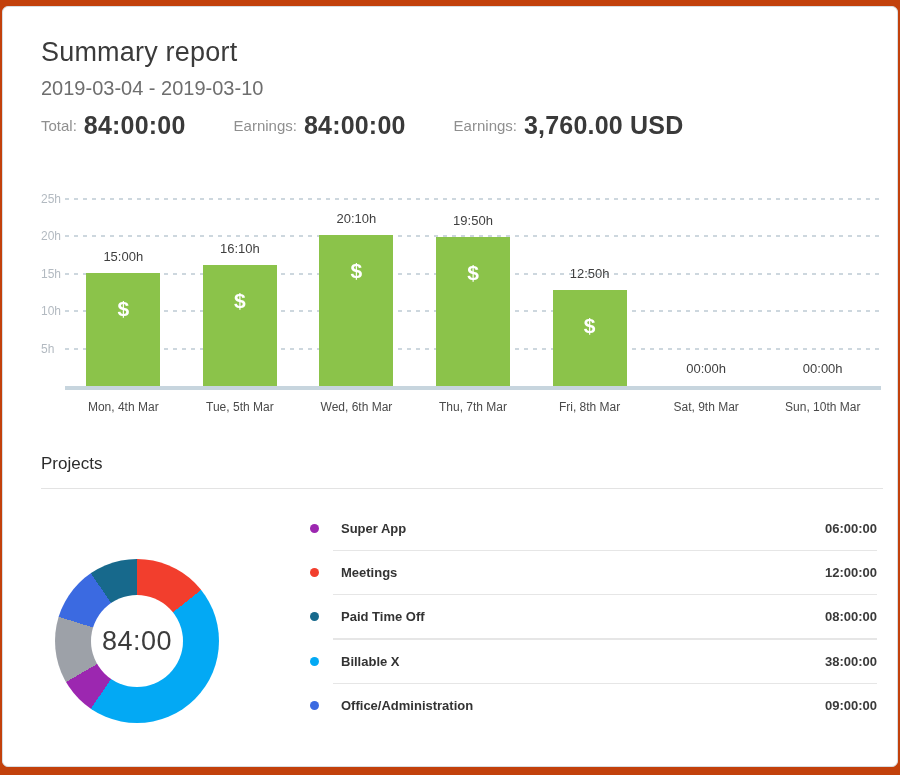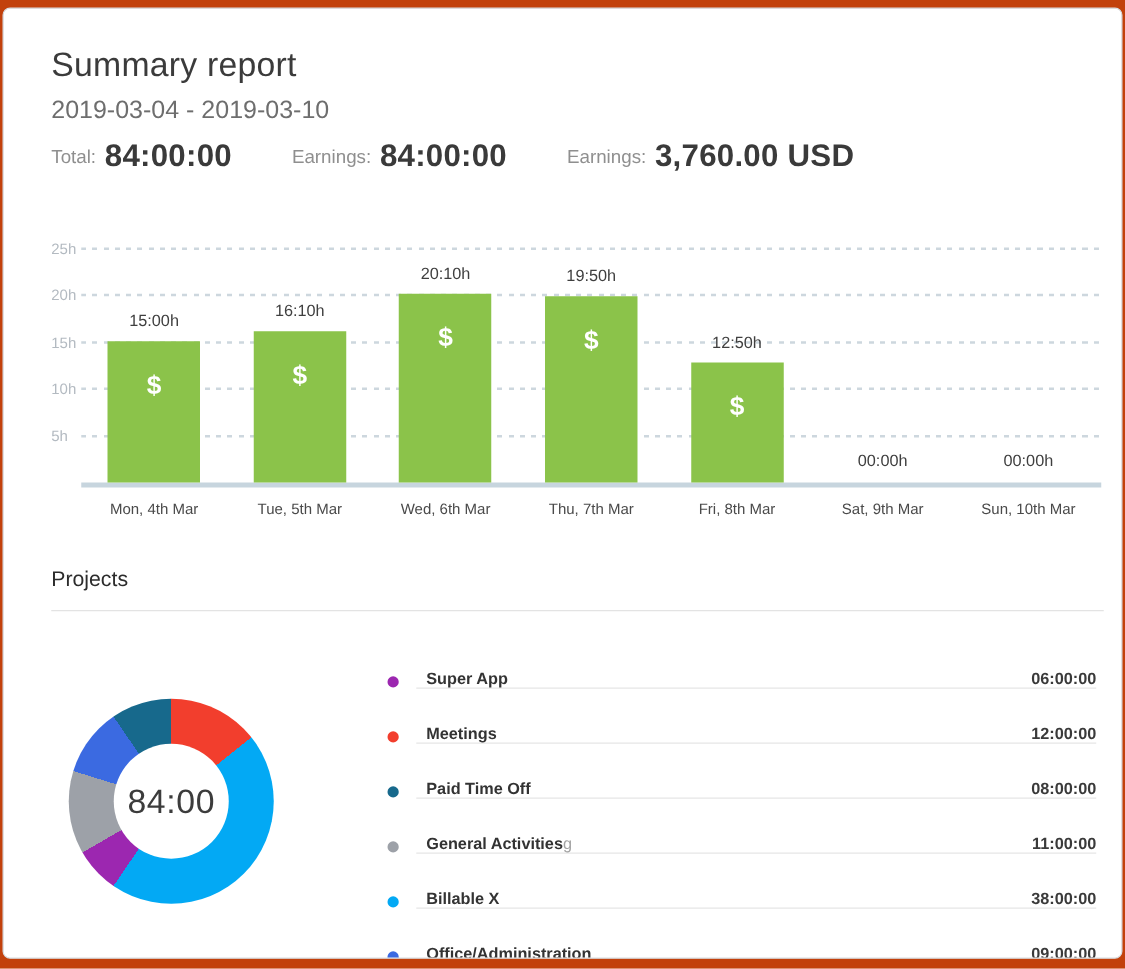--- a/index.html
+++ b/index.html
@@ -34,21 +34,21 @@
   .projects { margin-top:40px; }
   .projects-title { font-size:17px; font-weight:400; color:#2c2c2c; }
   .projects-divider { margin-top:14px; height:1px; background:#e3e3e3; width:842px; }
   .projects-body { display:flex; margin-top:18px; }
   .donut-wrap { width:262px; padding-top:52px; padding-left:14px; }
   .donut { position:relative; width:164px; height:164px; border-radius:50%; }
   .donut-hole { position:absolute; inset:36px; background:#ffffff; border-radius:50%;
                 display:flex; align-items:center; justify-content:center; }
   .donut-center { font-size:27px; color:#3c3c3c; letter-spacing:.5px; }
   .legend { flex:1; }
-  .legend-row { height:43px; display:flex; align-items:flex-end; }
+  .legend-row { height:43px; display:flex; align-items:center; }
   .legend-dot { width:9px; height:9px; border-radius:50%; margin:0 22px 0 7px; flex:0 0 auto; }
   .legend-label { font-size:13px; font-weight:700; color:#333333; }
   .legend-suffix { font-size:13px; font-weight:400; color:#a3a3a3; }
   .legend-value { margin-left:auto; font-size:13px; font-weight:700; color:#3a3a3a; }
   .legend-divider { height:1px; background:#e6e6e6; margin-left:30px; }
 </style>
 </head>
 <body>
 
 <div class="page">
@@ -154,26 +154,20 @@
               <span class="legend-label">Meetings</span>
               <span class="legend-value">12:00:00</span>
             </div>
             <div class="legend-divider"></div>
             <div class="legend-row">
               <span class="legend-dot" style="background: rgb(23, 105, 140);"></span>
               <span class="legend-label">Paid Time Off</span>
               <span class="legend-value">08:00:00</span>
             </div>
             <div class="legend-divider"></div>
-            <div class="legend-row">
-              <span class="legend-dot" style="background: rgb(157, 161, 168);"></span>
-              <span class="legend-label">General Activities</span>
-              <span class="legend-suffix">g</span>
-              <span class="legend-value">11:00:00</span>
-            </div>
             <div class="legend-divider"></div>
             <div class="legend-row">
               <span class="legend-dot" style="background: rgb(3, 169, 244);"></span>
               <span class="legend-label">Billable X</span>
               <span class="legend-value">38:00:00</span>
             </div>
             <div class="legend-divider"></div>
             <div class="legend-row">
               <span class="legend-dot" style="background: rgb(59, 106, 225);"></span>
               <span class="legend-label">Office/Administration</span>

